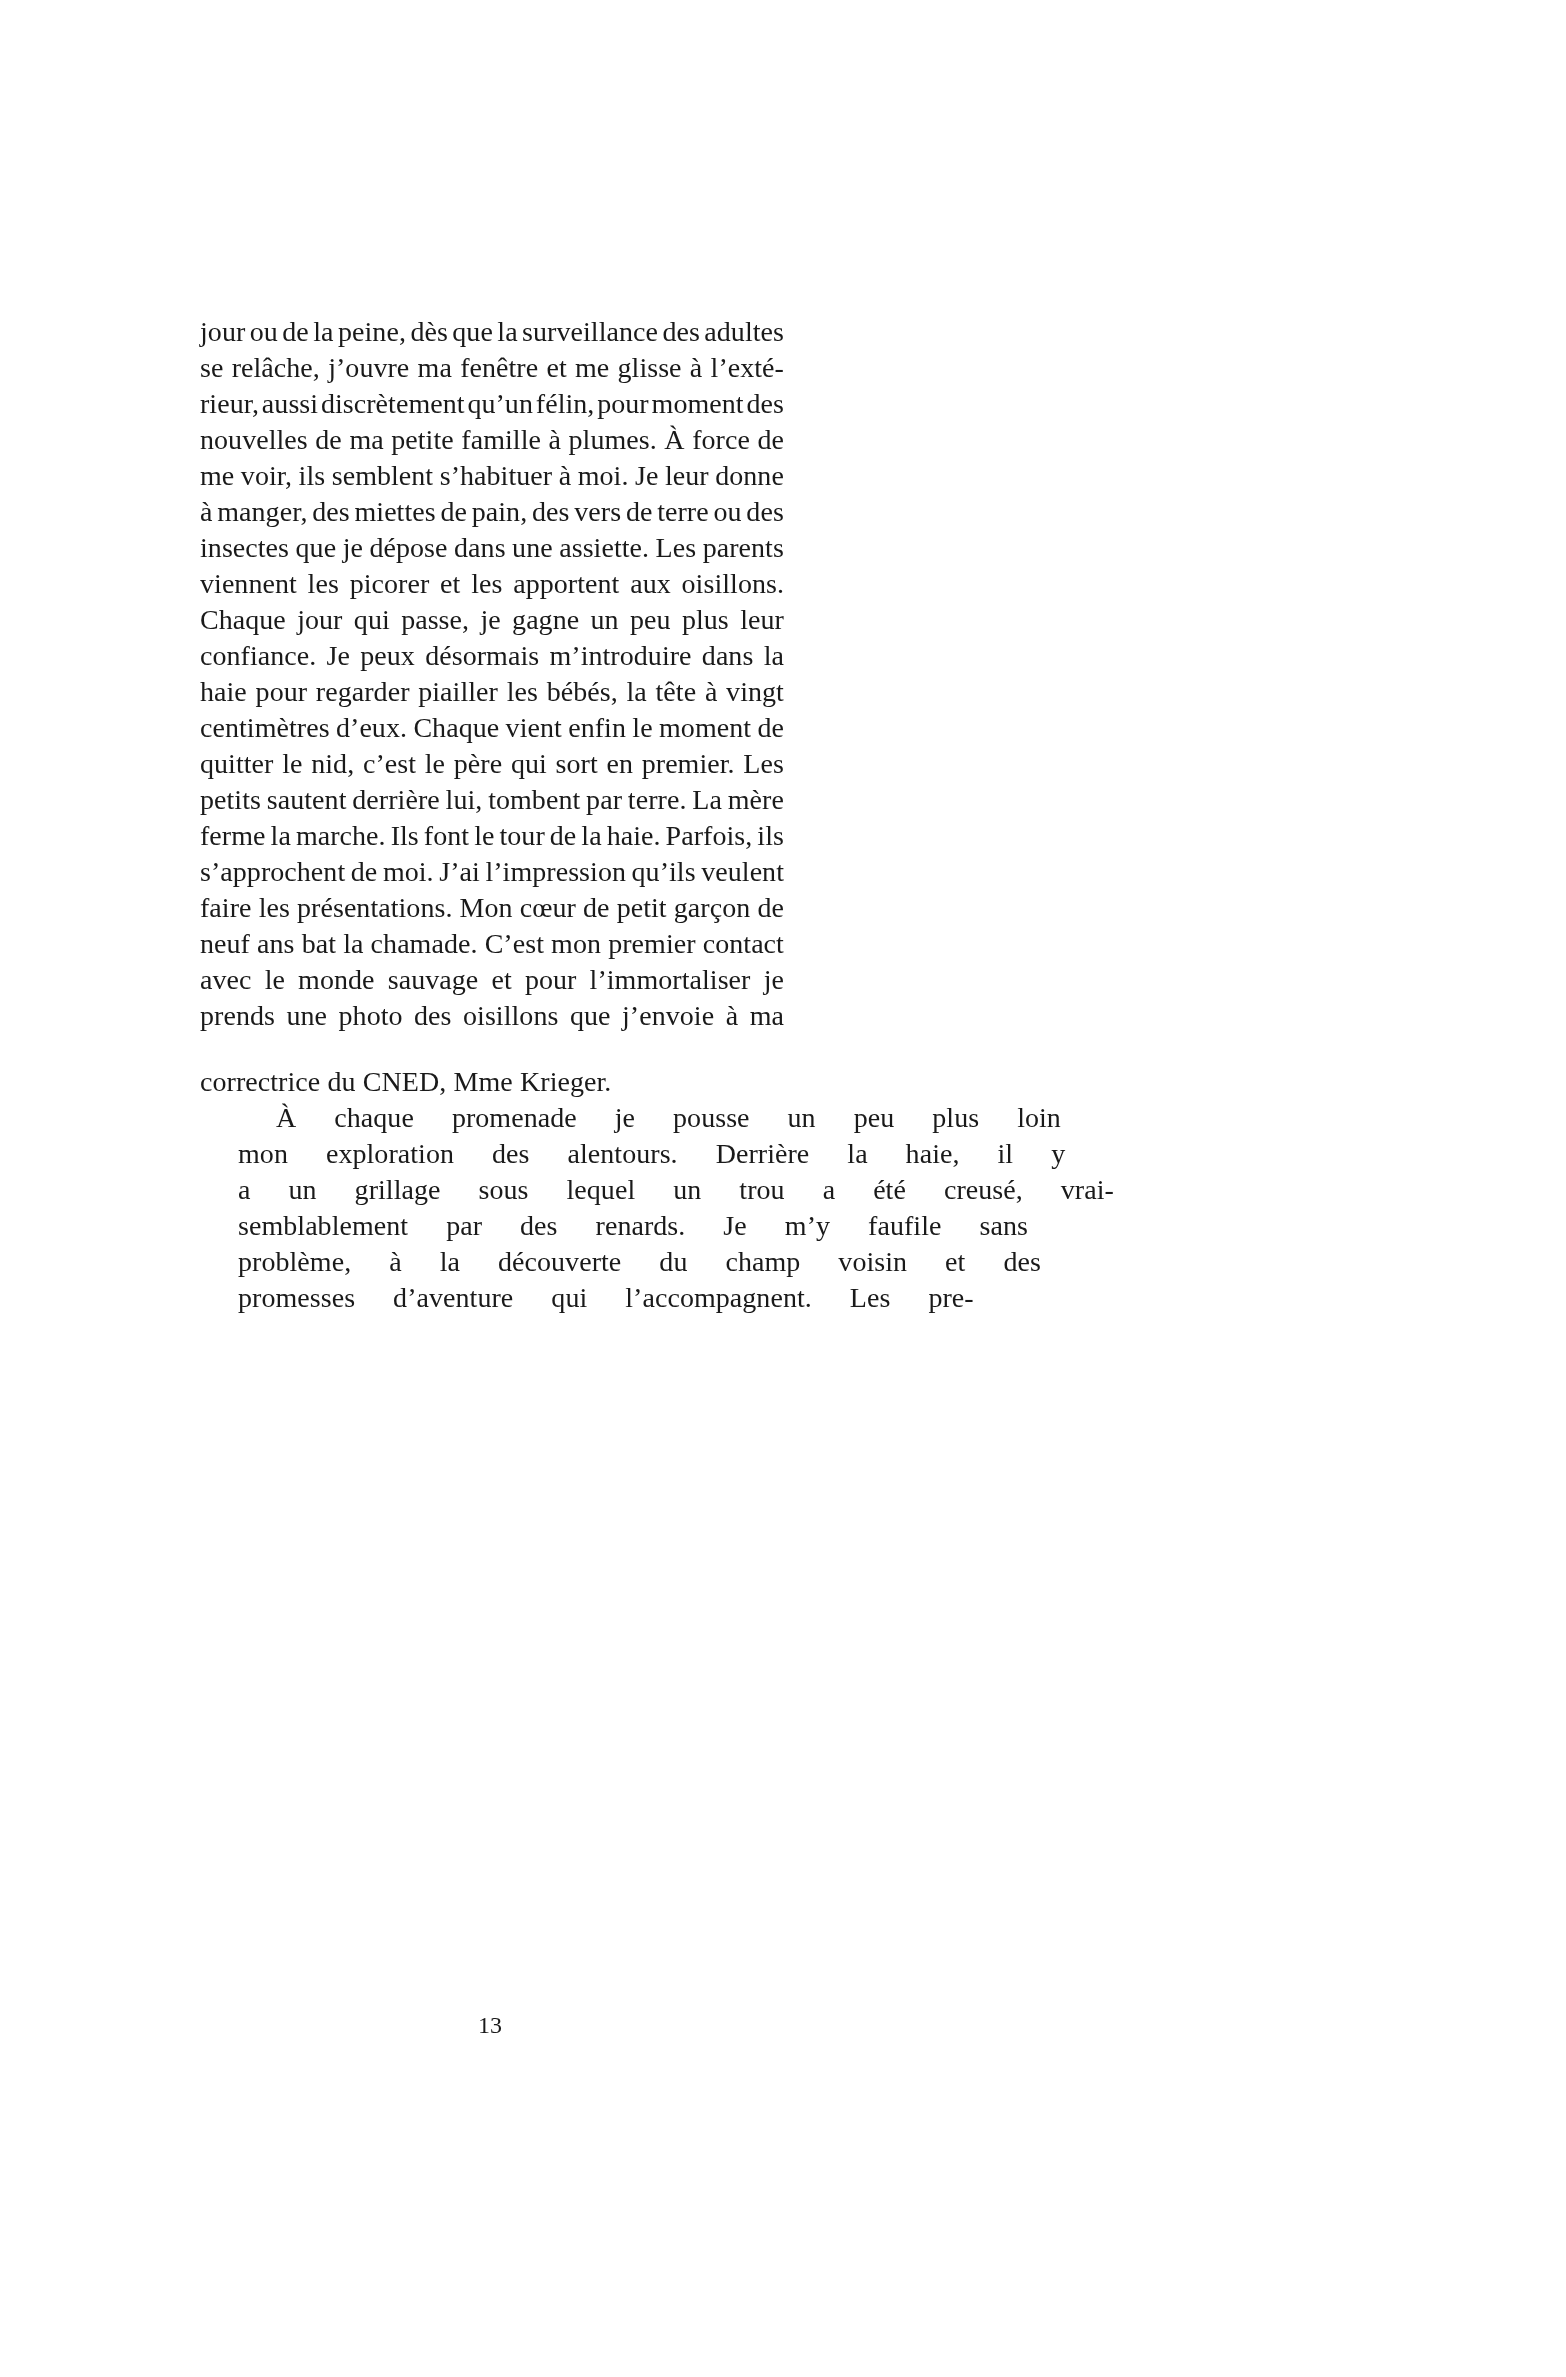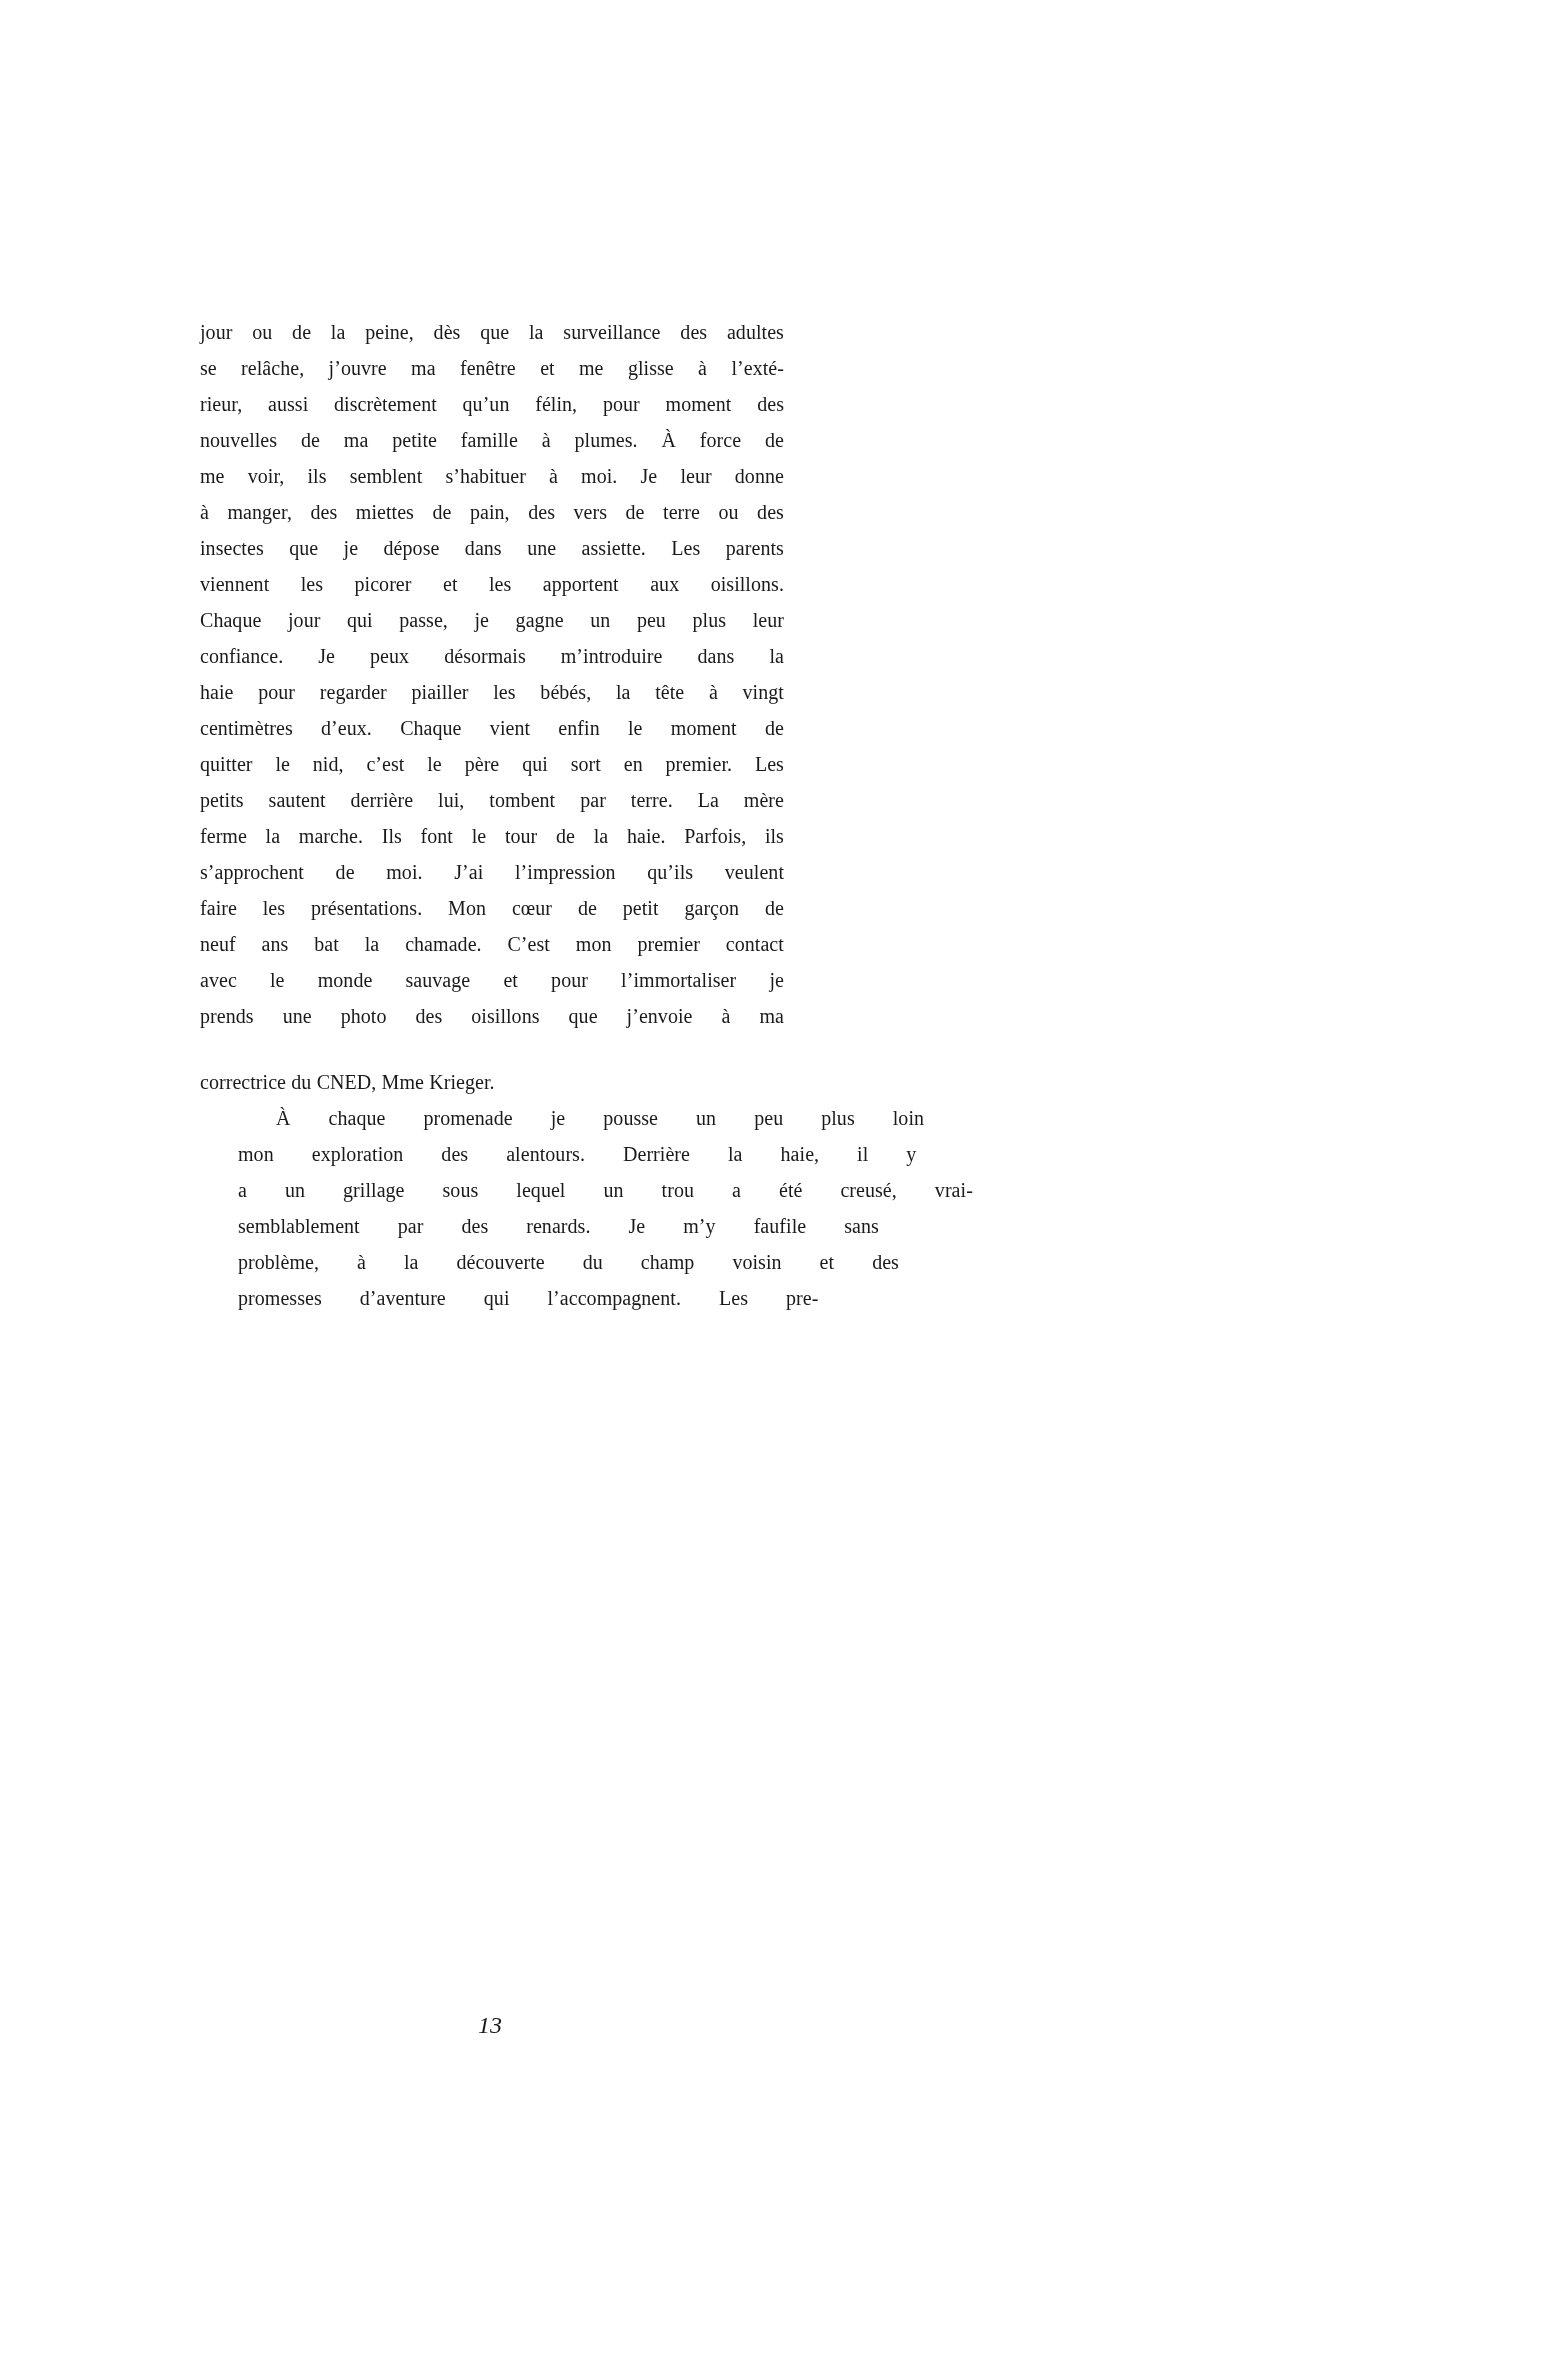--- a/index.html
+++ b/index.html
@@ -24,21 +24,21 @@
   
   #text-column {
     position: absolute;
     left: 200px;
     top: 314px;
     width: 584px;
   }
 
   .para {
     margin: 0;
-    font-size: 20px;
+    font-size: 28px;
     line-height: 36px;
     text-align: justify;
     text-justify: inter-word;
     letter-spacing: 0.05px;
     word-spacing: 0.2px;
     hyphens: none;
   }
 
   
   .para.continued {
@@ -79,21 +79,20 @@
   
   #folio {
     position: absolute;
     left: 0;
     top: 2009px;
     width: 980px;
     text-align: center;
     font-size: 24px;
     line-height: 32px;
     color: #1a1a1a;
-    font-style: italic;
   }
 </style>
 </head>
 <body>
 
 <div id="page">
 
   <div id="text-column">
 
     <div class="para continued">

